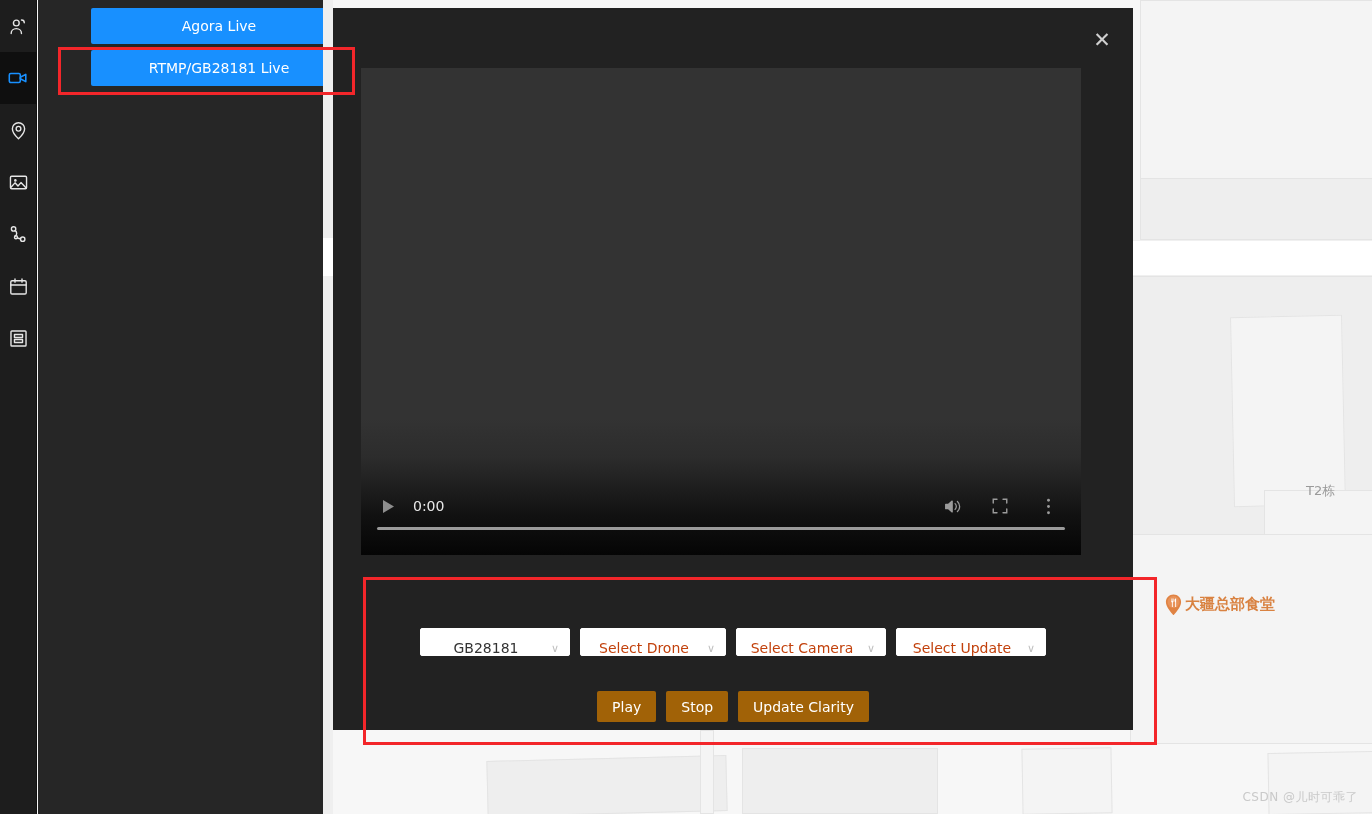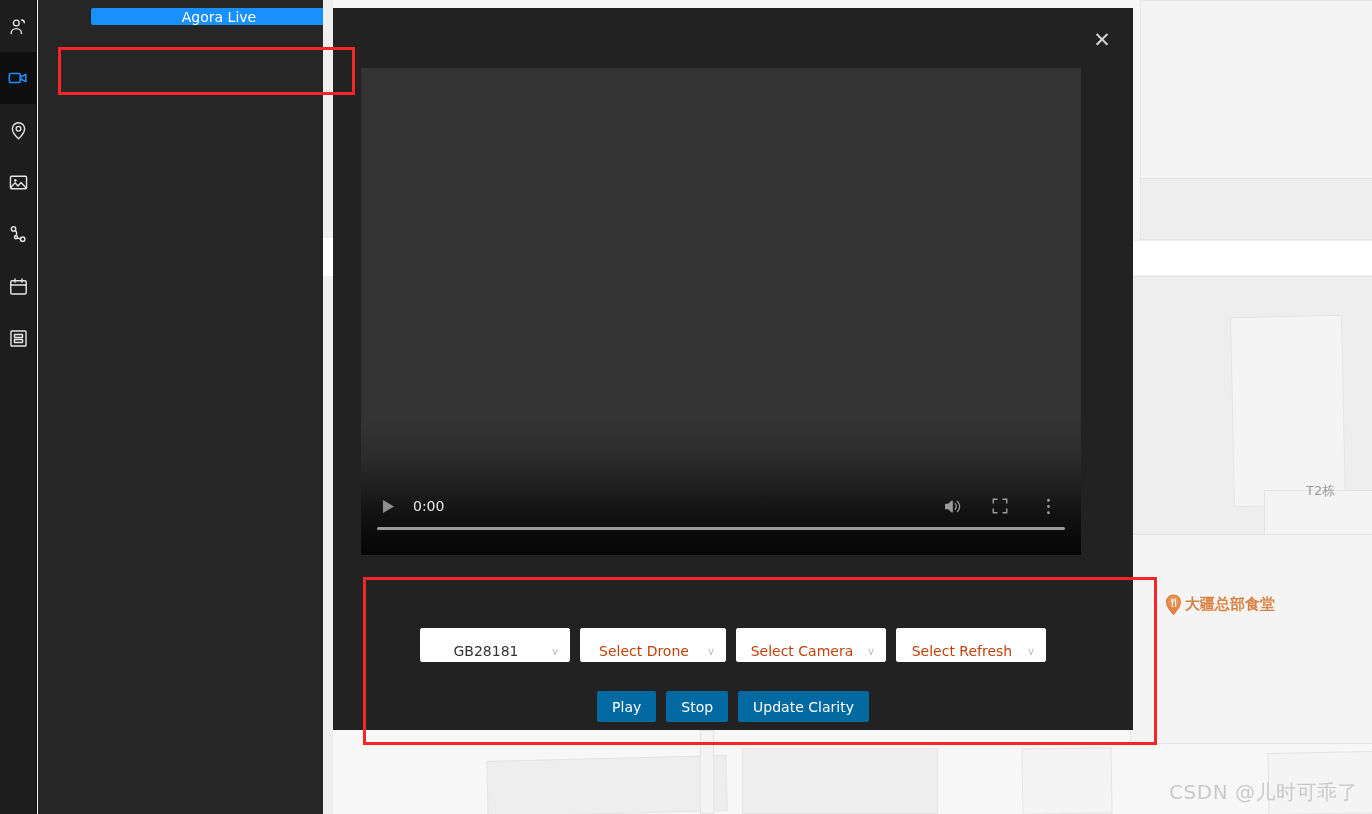--- a/index.html
+++ b/index.html
@@ -50,21 +50,21 @@
   .map-poi .poi-text {
     color: #d98241;
     font-size: 15px;
     font-family: "DejaVu Sans", sans-serif;
     font-weight: 600;
   }
   #watermark {
     position: absolute;
     right: 14px; bottom: 8px;
     color: #c9c9c9;
-    font-size: 20px;
+    font-size: 12px;
     font-family: "DejaVu Sans", sans-serif;
     letter-spacing: .5px;
     white-space: nowrap;
   }
 
   
   #icon-rail {
     position: absolute; left: 0; top: 0;
     width: 37px; height: 814px;
     background: #1d1d1d;
@@ -84,21 +84,21 @@
   
   #left-panel {
     position: absolute; left: 38px; top: 0;
     width: 285px; height: 814px;
     background: #262626;
     z-index: 25;
   }
   .panel-btn {
     position: absolute;
     left: 53px;
-    width: 256px; height: 17px;
+    width: 256px; height: 36px;
     background: #1890ff;
     color: #fff;
     border: none;
     border-radius: 2px;
     font-size: 14px;
     font-family: "DejaVu Sans", sans-serif;
     cursor: pointer;
     display: flex; align-items: center; justify-content: center;
   }
   #btn-agora { top: 8px; }
@@ -197,21 +197,21 @@
   }
   #selector-row {
     position: absolute;
     left: 0; top: 620px;
     width: 100%;
     display: flex;
     justify-content: center;
     gap: 10px;
   }
   .sel {
-    height: 34px;
+    height: 28px;
     background: #ffffff;
     border: 1px solid #ffffff;
     border-radius: 2px;
     display: flex; align-items: center;
     padding: 12px 10px 0 12px;
     cursor: pointer;
     font-size: 14px;
     font-family: "DejaVu Sans", sans-serif;
     color: #333;
   }
@@ -231,21 +231,21 @@
   #action-row {
     position: absolute;
     left: 0; top: 683px;
     width: 100%;
     display: flex;
     justify-content: center;
     gap: 10px;
   }
   .act-btn {
     height: 31px;
-    background: #0369a1;
+    background: #a16207;
     color: #ffffff;
     border: none;
     border-radius: 2px;
     font-size: 14px;
     font-family: "DejaVu Sans", sans-serif;
     padding: 0 15px;
     cursor: pointer;
     display: flex; align-items: center; justify-content: center;
     white-space: nowrap;
   }
@@ -369,20 +369,21 @@
           <rect x="3.4" y="3.4" width="17.2" height="17.2" rx="1"></rect>
           <rect x="7.4" y="7.4" width="9.2" height="3.4"></rect>
           <rect x="7.4" y="13.2" width="9.2" height="3.4"></rect>
         </svg>
       </span>
     </div>
   </div>
 
   <div id="left-panel">
     <button id="btn-agora" class="panel-btn">Agora Live</button>
+    <button id="btn-rtmp" class="panel-btn">RTMP/GB28181 Live</button>
   </div>
 
   <div id="modal">
 
     <button id="modal-close">✕</button>
 
     <div id="video-box">
       <div id="video-surface"></div>
       <div id="video-controls">
         <div class="vc-row">
@@ -428,21 +429,21 @@
       </div>
       <div id="sel-drone" class="sel placeholder">
         <span class="sel-label">Select Drone</span>
         <span class="caret">∨</span>
       </div>
       <div id="sel-camera" class="sel placeholder">
         <span class="sel-label">Select Camera</span>
         <span class="caret">∨</span>
       </div>
       <div id="sel-clarity" class="sel placeholder">
-        <span class="sel-label">Select Refresh</span>
+        <span class="sel-label">Select Update</span>
         <span class="caret">∨</span>
       </div>
     </div>
 
     <div id="action-row">
       <button class="act-btn">Play</button>
       <button class="act-btn">Stop</button>
       <button class="act-btn">Update Clarity</button>
     </div>
   </div>

